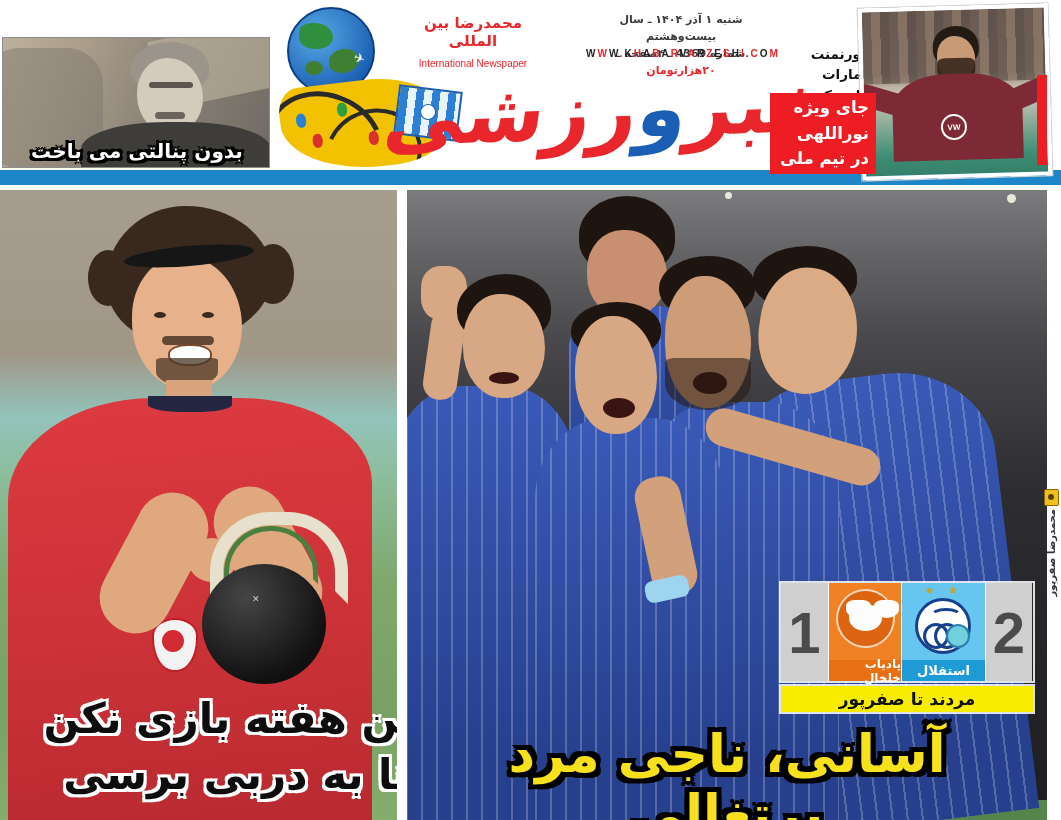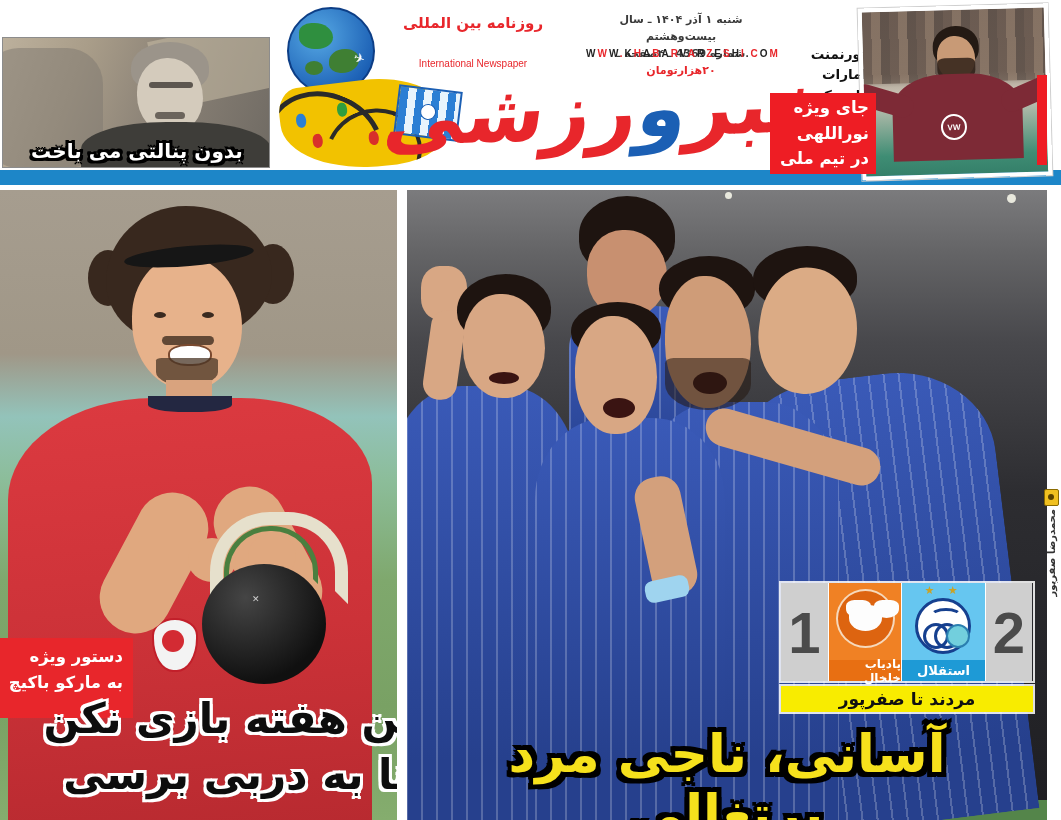--- a/index.html
+++ b/index.html
@@ -203,21 +203,21 @@
     <div class="abs sprite" style="left:58px;top:20px;background:#2f9e3f;"></div>
     <div class="abs sprite" style="left:30px;top:48px;background:#d8302a;"></div>
     <div class="abs sprite" style="left:86px;top:52px;background:#d8302a;"></div>
     <div class="abs sprite" style="left:118px;top:40px;background:#caa72a;width:16px;"></div>
     <div class="abs sprite" style="left:16px;top:26px;background:#2b7fd4;"></div>
   </div>
   <div class="abs minifield">
     <div class="abs minifield-ball"></div>
   </div>
 
-  <div class="abs paper-type rtl">روزنامه بین المللی</div>
+  <div class="abs paper-type rtl">محمدرضا بین المللی</div>
   <div class="abs brand-sub">International Newspaper</div>
 
   <div class="abs masthead rtl">
     <span style="color:#e8262b;">خبر</span>
     <span style="color:#1b5fb4;">و</span>
     <span style="color:#e8262b;">رزشی</span>
   </div>
 
   <div class="abs issue-info rtl">
     <div>شنبه ۱ آذر ۱۴۰۴ ـ سال بیست‌وهشتم</div>
@@ -272,24 +272,20 @@
     <div class="abs lp-arm" style="left:118px;top:298px;transform:rotate(28deg);"></div>
     <div class="abs lp-arm" style="left:232px;top:292px;transform:rotate(-28deg);"></div>
     <div class="abs lp-hand" style="left:188px;top:348px;"></div>
     <div class="abs lp-hand" style="left:248px;top:344px;"></div>
     <div class="abs kb-handle"></div>
     <div class="abs kb-handle-in"></div>
     <div class="abs kb-bell">
       <div class="abs kb-mark">✕</div>
     </div>
 
-    <div class="abs ltag">
-      <div>دستور ویژه</div>
-      <div>به مارکو باکیچ</div>
-    </div>
     <div class="abs lhead rtl ow" style="left:0;top:504px;">این هفته بازی نکن</div>
     <div class="abs lhead rtl ow" style="left:0;top:560px;">تا به دربی برسی</div>
   </div>
 
   <div class="abs rphoto">
     <div class="abs floodlight" style="left:600px;top:4px;"></div>
     <div class="abs floodlight" style="left:318px;top:2px;width:7px;height:7px;"></div>
     <div class="abs pitch"></div>
     <div class="abs pitch2"></div>
 

